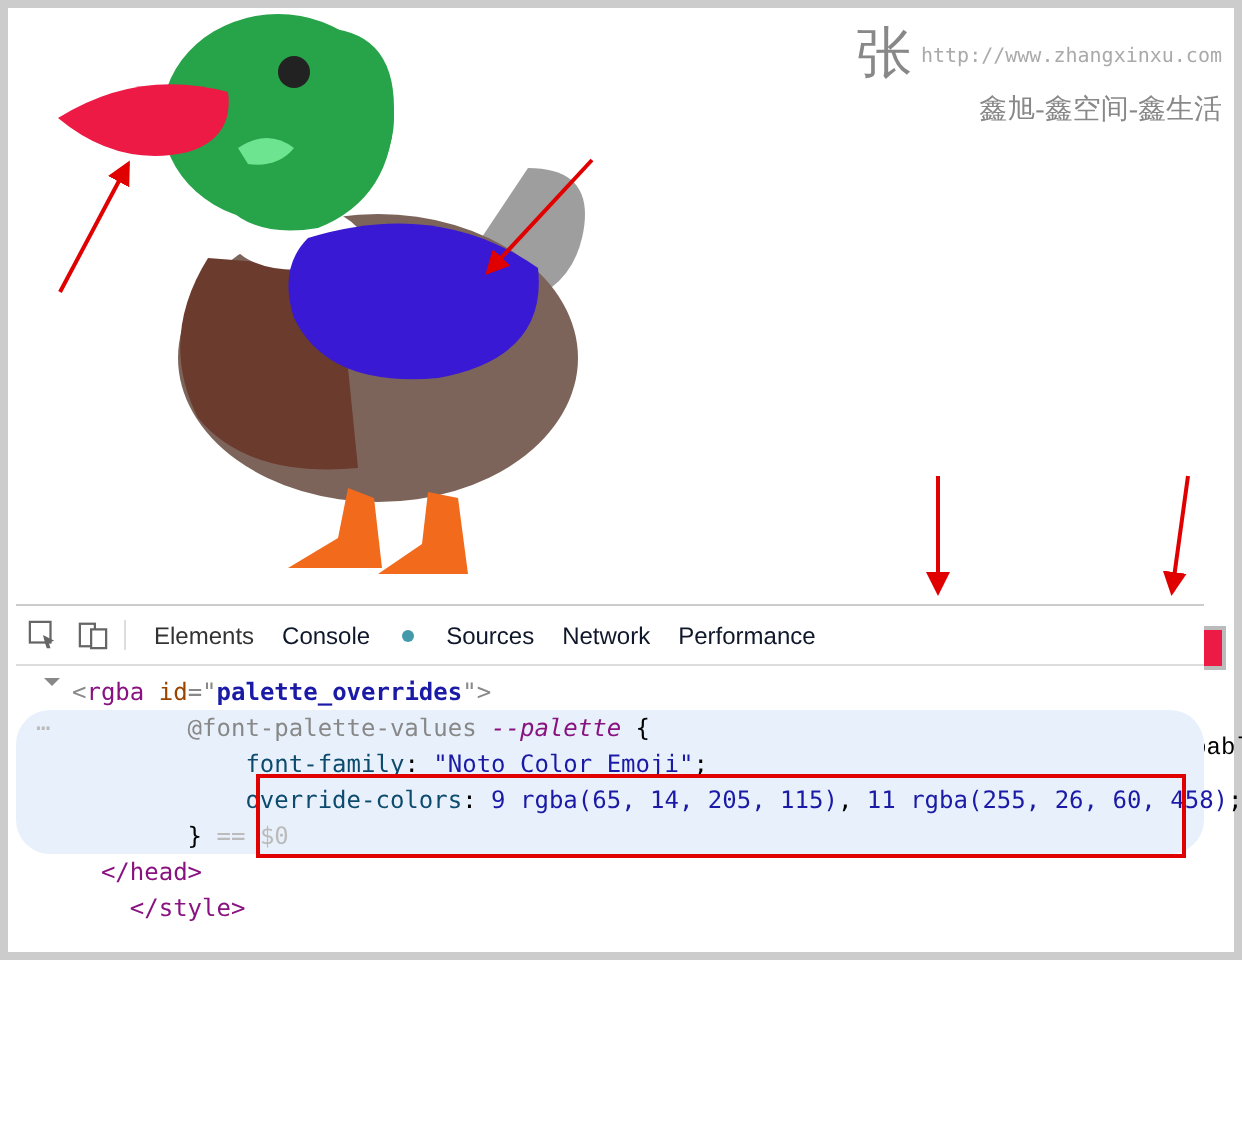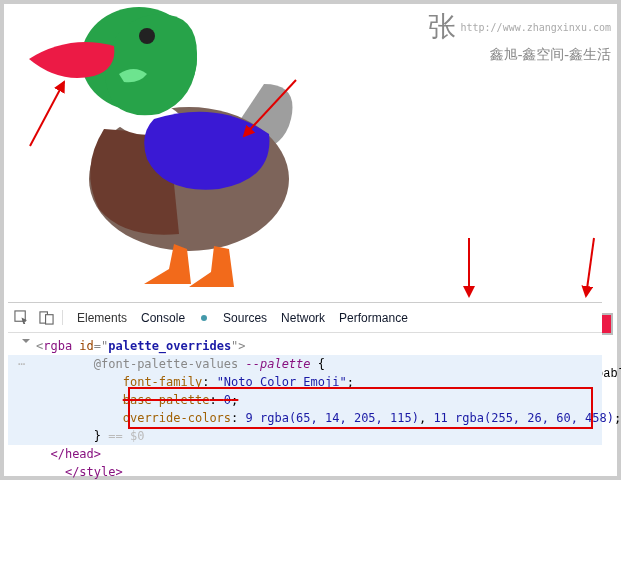--- a/index.html
+++ b/index.html
@@ -24,25 +24,25 @@
 .dt-tab.active { color: #333; }
 .dt-tab.hl { color: #49a; }
 .dt-code { padding: 4px 10px 4px 28px; font-family: Menlo, Consolas, monospace; font-size: 12px; line-height: 1.5; position: relative; }
 .dt-line { white-space: pre; }
 .tag-punc { color: #888; }
 .tag-name { color: #881280; }
 .attr-name { color: #994500; text-align: center; }
 .attr-val { color: #1a1aa6; font-weight: bold; }
 .css-at { color: #888; }
 .css-sel { color: #881280; font-style: italic; }
-.css-prop { color: #a16207; }
+.css-prop { color: #0c4a6e; }
 .css-str { color: #1a1aa6; }
 .css-num { color: #1a1aa6; }
 .css-func { color: #1a1aa6; }
-.hl-row { background: #e8f1fb; display: block; margin-left: -28px; margin-right: -10px; padding-left: 28px; padding-right: 10px; }
+.hl-row { background: #e8f1fb; display: block; margin-left: -28px; margin-right: -10px; padding-left: 28px; padding-right: 10px; border-radius: 17px; }
 .red-box { position: absolute; border: 2px solid #e00000; }
 .struck { text-decoration: line-through; text-decoration-color: #e00000; text-decoration-thickness: 2px; }
 .tri { position: absolute; width: 0; height: 0; border: 4px solid transparent; border-left-color: #888; }
 .dots { position: absolute; color: #bbb; left: 10px; }
 </style>
 </head>
 <body>
 
 <div class="outer-frame">
 
@@ -141,21 +141,20 @@
       <span class="dt-tab">Performance</span>
     </div>
 
     <div class="dt-code">
       <span class="tri" style="top:6px;left:14px;transform:rotate(90deg)"></span>
       <span class="dots" style="top:19px">…</span>
       <div class="dt-line"><span class="tag-punc">&lt;</span><span class="tag-name">rgba</span><span class="attr-name"> id</span><span class="tag-punc">="</span><span class="attr-val">palette_overrides</span><span class="tag-punc">"&gt;</span></div>
       <div class="hl-row">
       <div class="dt-line">        <span class="css-at">@font-palette-values </span><span class="css-sel">--palette</span><span> {</span></div>
       <div class="dt-line">            <span class="css-prop">font-family</span><span>: </span><span class="css-str">"Noto Color Emoji"</span><span>;</span></div>
-      <div class="dt-line">            <span class="struck"><span class="css-prop">base-palette</span>: <span class="css-num">0</span>;</span></div>
       <div class="dt-line">            <span class="css-prop">override-colors</span>: <span class="css-num">9</span><span class="css-func"> rgba</span><span class="css-num">(65, 14, 205, 115)</span><span>, </span><span class="css-num">11</span><span class="css-func"> rgba</span><span class="css-num">(255, 26, 60, 458)</span><span>;</span></div>
       <div class="dt-line">        <span>}</span> <span style="color:#bbb">== $0</span></div>
       </div>
       <div class="dt-line">  <span class="tag-name">&lt;/head&gt;</span></div>
       <div class="dt-line">    <span class="tag-name">&lt;/style&gt;</span></div>
 
       <div class="red-box" style="left:120px;top:54px;width:465px;height:42px"></div>
     </div>
   </div>
 

